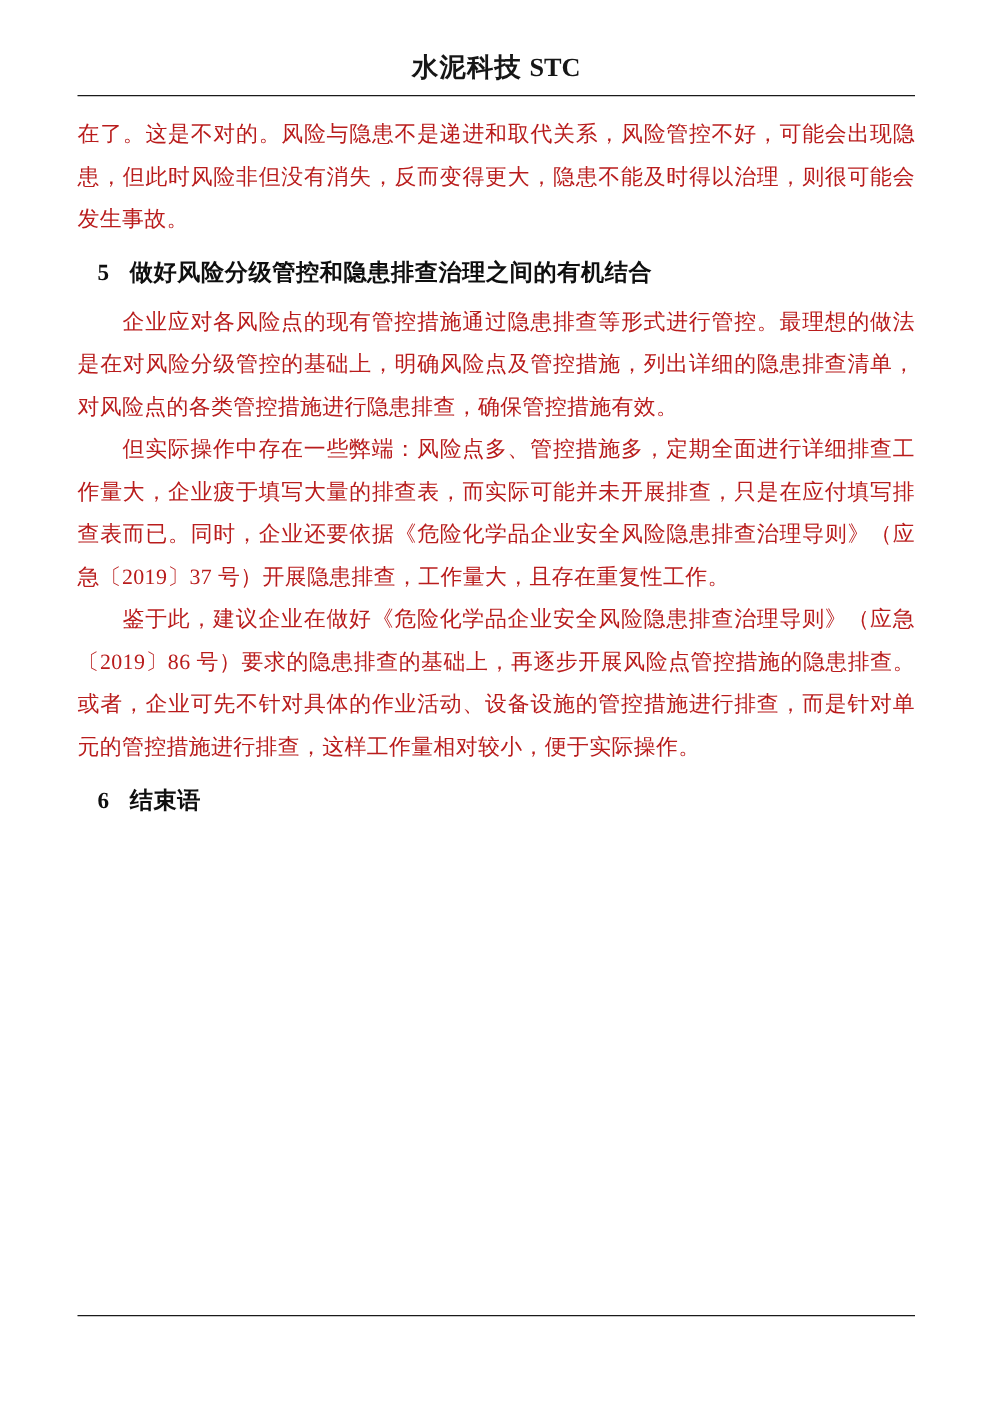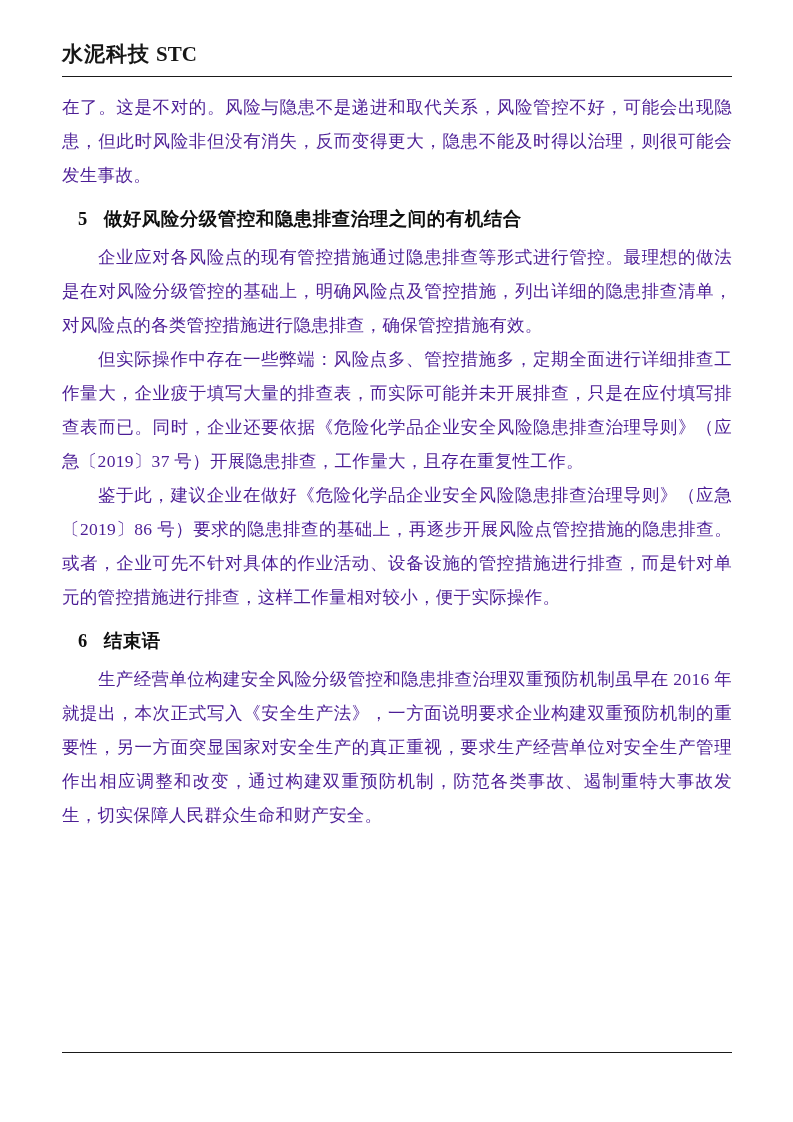--- a/index.html
+++ b/index.html
@@ -24,20 +24,21 @@
     box-sizing: border-box;
     padding: 0;
   }
   .content {
     position: absolute;
     left: 62px;
     top: 40px;
     width: 670px;
   }
   .header {
+    text-align: center;
     font-family: "Liberation Serif", "DejaVu Serif", serif;
     font-size: 21px;
     font-weight: bold;
     letter-spacing: 1px;
     color: #161616;
     padding-bottom: 8px;
   }
   .header .stc {
     font-family: "Liberation Serif", "DejaVu Serif", serif;
     letter-spacing: 0px;
@@ -48,21 +49,21 @@
     width: 100%;
     margin-bottom: 13px;
   }
   p.body-text {
     font-size: 17.5px;
     line-height: 34px;
     margin: 0 0 0 0;
     text-align: justify;
     text-justify: inter-ideograph;
     letter-spacing: 0.3px;
-    color: #4c1d95;
+    color: #b91c1c;
   }
   p.indent {
     text-indent: 36px;
   }
   h2.section {
     font-size: 18.5px;
     font-weight: bold;
     line-height: 34px;
     margin: 10px 0 4px 16px;
     color: #0f0f0f;
@@ -120,21 +121,20 @@
     </h2>
 
     <p class="body-text indent">企业应对各风险点的现有管控措施通过隐患排查等形式进行管控。最理想的做法是在对风险分级管控的基础上，明确风险点及管控措施，列出详细的隐患排查清单，对风险点的各类管控措施进行隐患排查，确保管控措施有效。</p>
     <p class="body-text indent">但实际操作中存在一些弊端：风险点多、管控措施多，定期全面进行详细排查工作量大，企业疲于填写大量的排查表，而实际可能并未开展排查，只是在应付填写排查表而已。同时，企业还要依据《危险化学品企业安全风险隐患排查治理导则》（应急〔2019〕37 号）开展隐患排查，工作量大，且存在重复性工作。</p>
     <p class="body-text indent">鉴于此，建议企业在做好《危险化学品企业安全风险隐患排查治理导则》（应急〔2019〕86 号）要求的隐患排查的基础上，再逐步开展风险点管控措施的隐患排查。或者，企业可先不针对具体的作业活动、设备设施的管控措施进行排查，而是针对单元的管控措施进行排查，这样工作量相对较小，便于实际操作。</p>
 
     <h2 class="section">
       <span class="num">6</span><span>结束语</span>
     </h2>
 
-    <p class="body-text indent">生产经营单位构建安全风险分级管控和隐患排查治理双重预防机制虽早在 2016 年就提出，本次正式写入《安全生产法》，一方面说明要求企业构建双重预防机制的重要性，另一方面突显国家对安全生产的真正重视，要求生产经营单位对安全生产管理作出相应调整和改变，通过构建双重预防机制，防范各类事故、遏制重特大事故发生，切实保障人民群众生命和财产安全。</p>
 
   </div>
 
   <div class="footer">
     <div class="rule-bottom"></div>
   </div>
 
 </div>
 
 </body></html>

